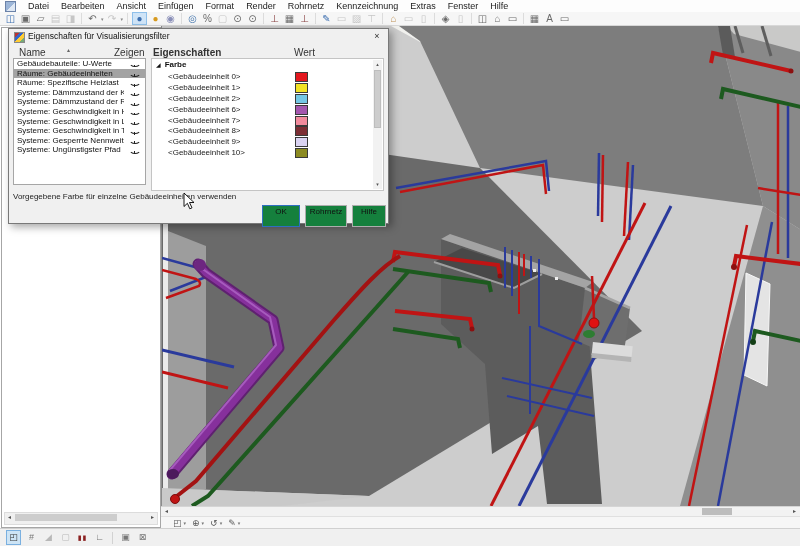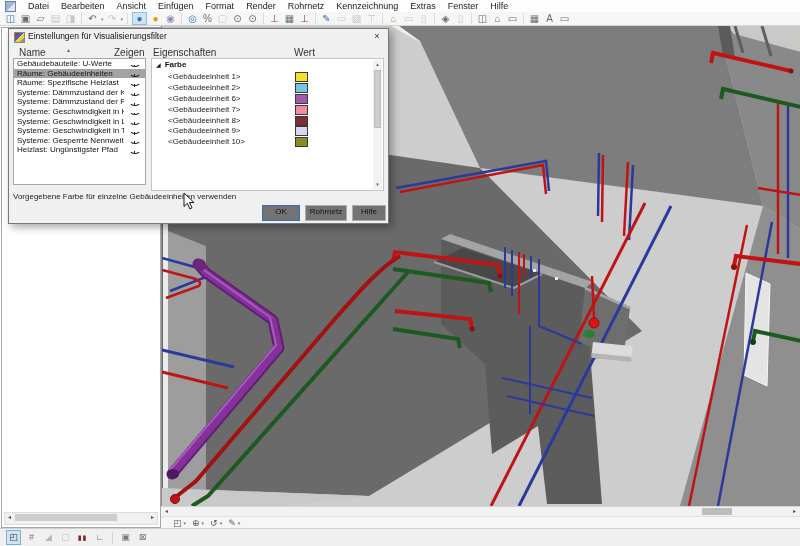--- a/index.html
+++ b/index.html
@@ -67,21 +67,21 @@
   #dlg-right{position:absolute;left:142px;top:29px;width:233px;height:133px;background:#fff;border:1px solid #c4c4c4;box-sizing:border-box;overflow:hidden;}
   #tree-group{height:12px;font-size:8px;line-height:12px;font-weight:bold;color:#111;padding-left:4px;}
   #tree-group .exp{font-size:6px;font-weight:normal;color:#111;margin-right:4px;}
   .clr-row{display:flex;align-items:center;height:10.9px;padding-left:16px;position:relative;}
   .clr-label{font-size:8px;color:#222;white-space:nowrap;}
   .swatch{position:absolute;left:143px;top:1px;width:11px;height:8px;border:1px solid #3a3a3a;}
   #rp-sb{position:absolute;right:1px;top:1px;width:9px;height:129px;background:#f2f2f2;}
   #rp-sb .arr{position:absolute;left:0;width:9px;height:9px;font-size:5px;line-height:9px;text-align:center;color:#555;}
   #rp-thumb{position:absolute;left:1px;top:10px;width:7px;height:58px;background:#cdcdcd;border:1px solid #bdbdbd;box-sizing:border-box;}
   #dlg-note{position:absolute;left:4px;top:163px;font-size:8px;color:#222;}
-  .dbtn{position:absolute;top:176px;height:16px;background:#737373;border:1px solid #adadad;font-size:8px;line-height:12px;text-align:center;color:#111;box-sizing:border-box;}
+  .dbtn{position:absolute;top:176px;height:22px;background:#15803d;border:1px solid #adadad;font-size:8px;line-height:12px;text-align:center;color:#111;box-sizing:border-box;}
   #btn-ok{left:253px;width:38px;border:1px solid #2f6fc1;}
   #btn-cancel{left:296px;width:42px;}
   #btn-help{left:343px;width:34px;}
 
   
   #cursor{position:absolute;left:183px;top:192px;z-index:99;}
 </style>
 </head>
 <body>
 
@@ -280,28 +280,28 @@
     <span class="sb-ico red">▮▮</span>
     <span class="sb-ico">∟</span>
     <span class="sb-sep"></span>
     <span class="sb-ico">▣</span>
     <span class="sb-ico">⊠</span>
   </div>
 
   <div id="dlg">
     <div id="dlg-title">
       <span id="dlg-icon"></span>
-      <span id="dlg-title-text">Einstellungen für Visualisierungsfilter</span>
+      <span id="dlg-title-text">Eigenschaften für Visualisierungsfilter</span>
       <span id="dlg-close">×</span>
     </div>
 
     <span class="dlg-hdr" style="left:10px;">Name</span>
     <span id="hdr-sort">▴</span>
     <span class="dlg-hdr" style="left:105px;">Zeigen</span>
-    <span class="dlg-hdr" style="left:144px;">Eigenschaften</span>
+    <span class="dlg-hdr" style="left:144px;font-weight:bold;">Eigenschaften</span>
     <span class="dlg-hdr" style="left:285px;">Wert</span>
 
     <div id="dlg-list">
       <div class="flt-row">
           <span class="flt-label">Gebäudebauteile: U-Werte</span>
           <span class="eye-wrap">
             <span class="eye"></span>
           </span>
         </div>
       <div class="flt-row sel">
@@ -346,29 +346,33 @@
             <span class="eye"></span>
           </span>
         </div>
       <div class="flt-row">
           <span class="flt-label">Systeme: Gesperrte Nennweiten</span>
           <span class="eye-wrap">
             <span class="eye"></span>
           </span>
         </div>
       <div class="flt-row">
-          <span class="flt-label">Heizlast: Ungünstigster Pfad</span>
+          <span class="flt-label">Systeme: Ungünstigster Pfad</span>
           <span class="eye-wrap">
             <span class="eye"></span>
           </span>
         </div>
     </div>
 
     <div id="dlg-right">
       <div id="tree-group"><span class="exp">◢</span><span>Farbe</span></div>
+      <div class="clr-row">
+          <span class="clr-label">&lt;Gebäudeeinheit 0&gt;</span>
+          <span class="swatch" style="background-color: rgb(227, 23, 30);"></span>
+        </div>
       <div class="clr-row">
           <span class="clr-label">&lt;Gebäudeeinheit 1&gt;</span>
           <span class="swatch" style="background-color: rgb(242, 226, 36);"></span>
         </div>
       <div class="clr-row">
           <span class="clr-label">&lt;Gebäudeeinheit 2&gt;</span>
           <span class="swatch" style="background-color: rgb(116, 199, 228);"></span>
         </div>
       <div class="clr-row">
           <span class="clr-label">&lt;Gebäudeeinheit 6&gt;</span>

